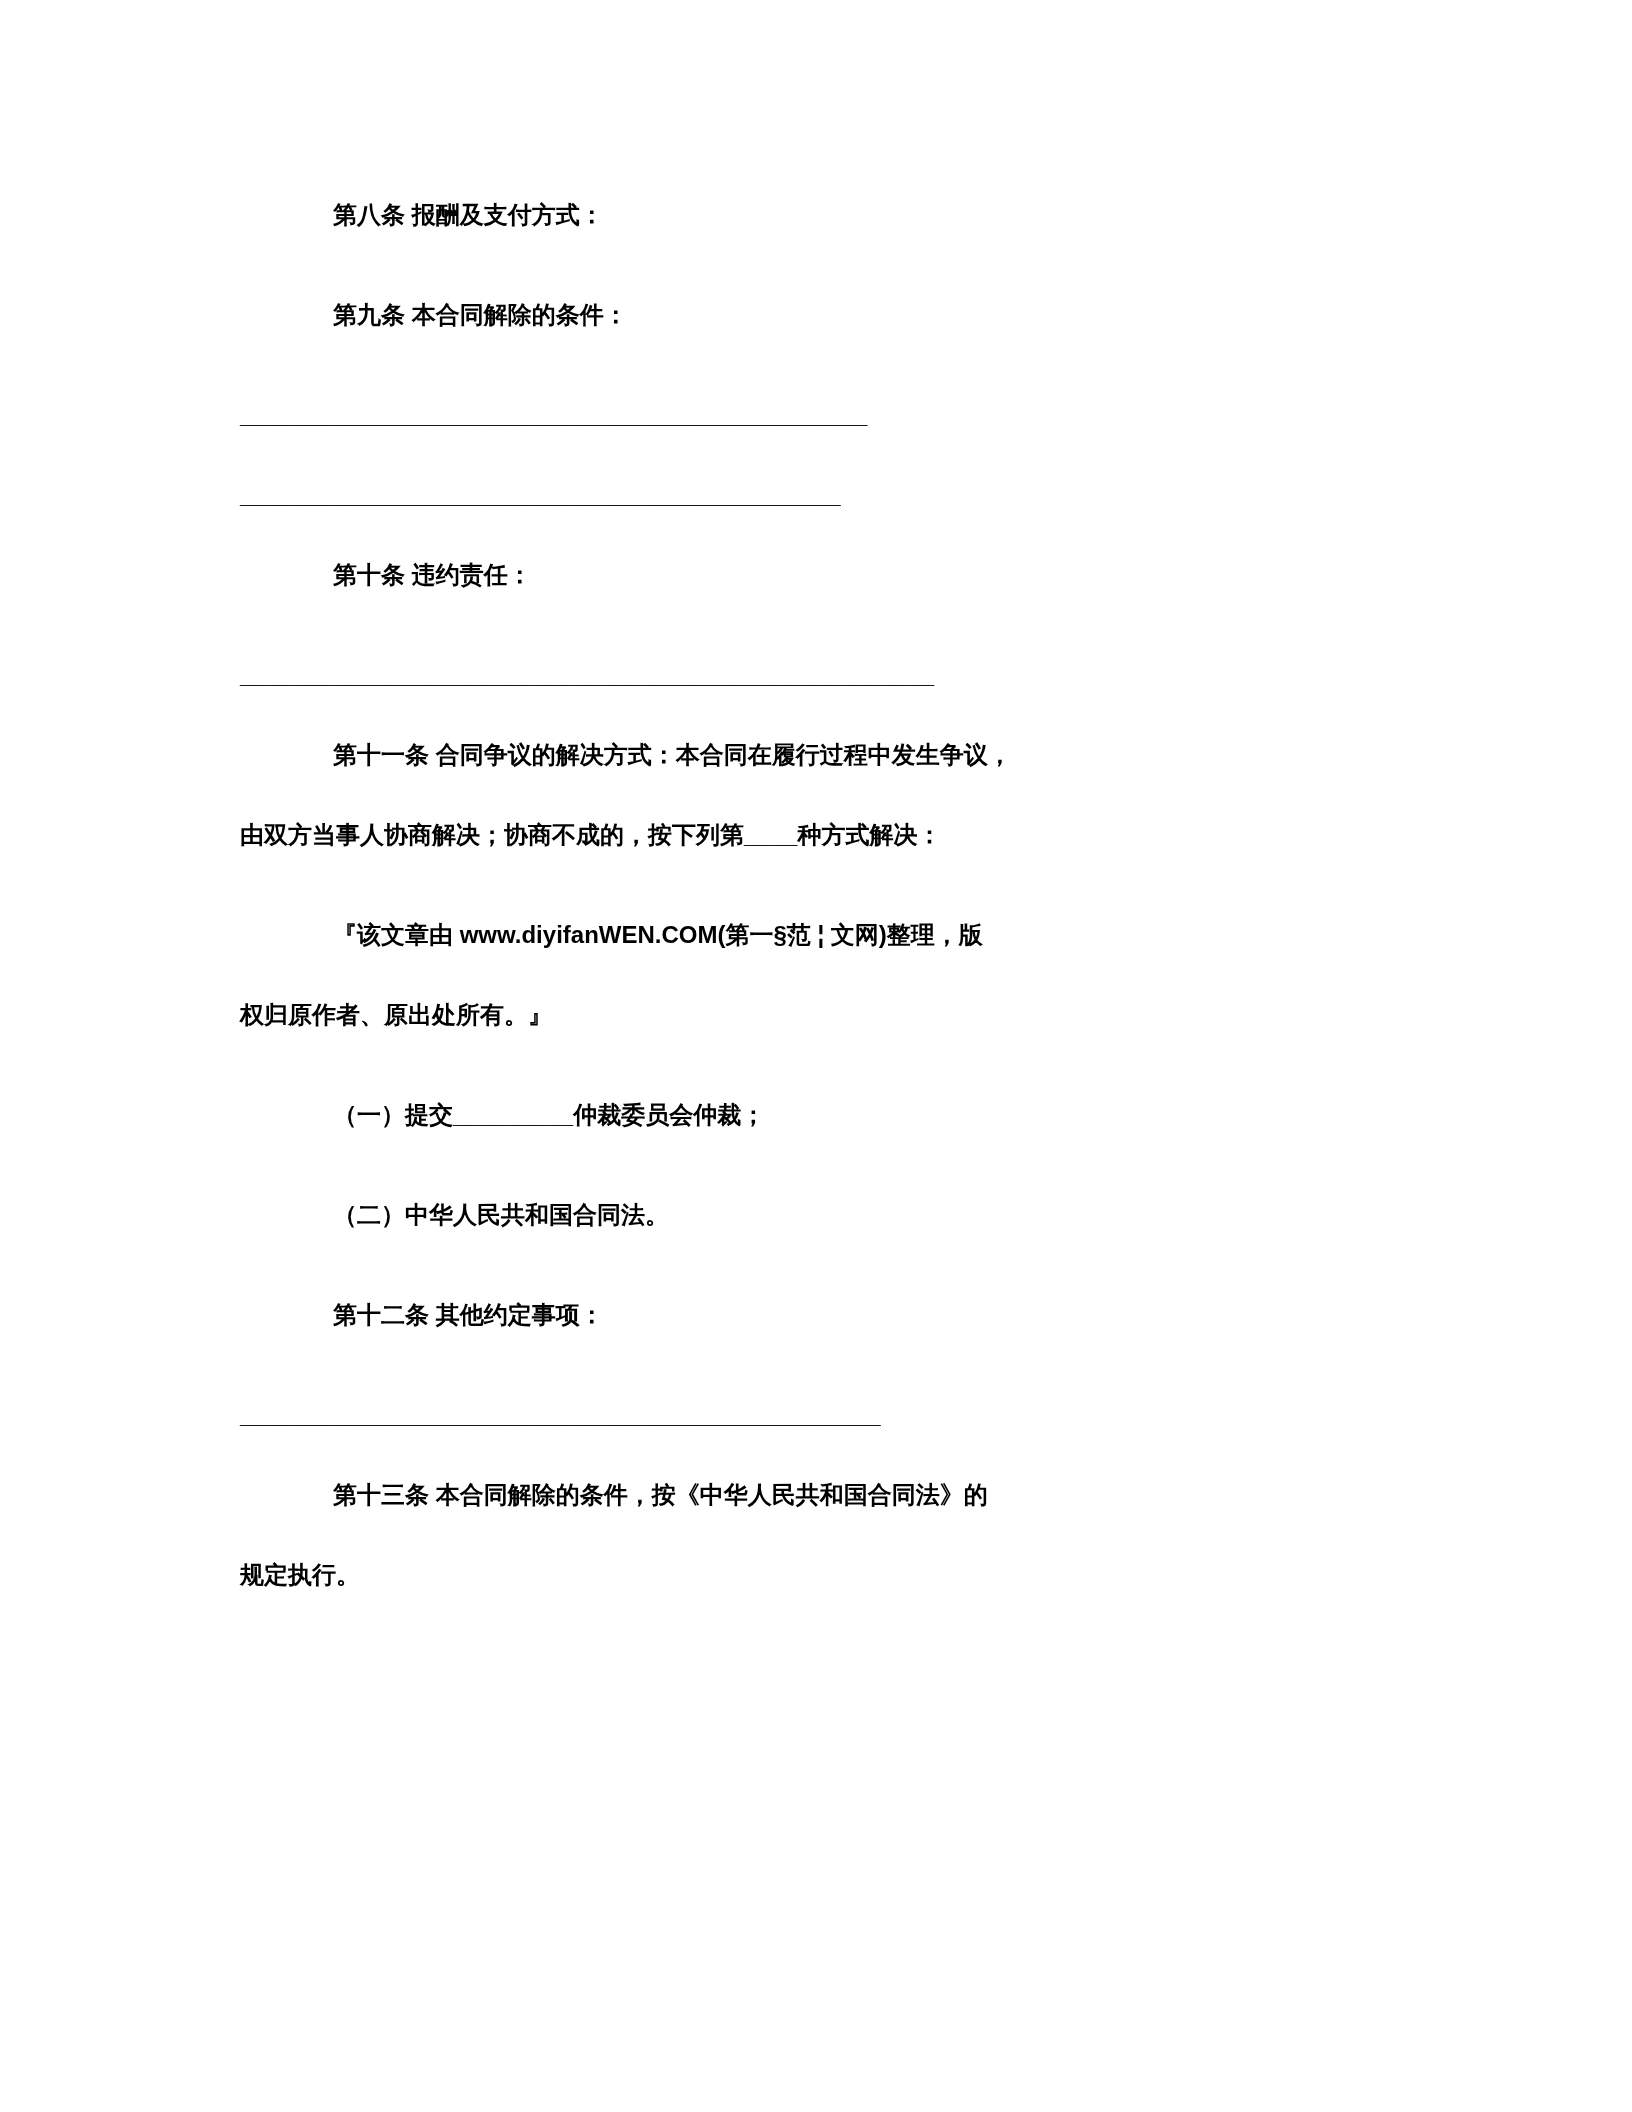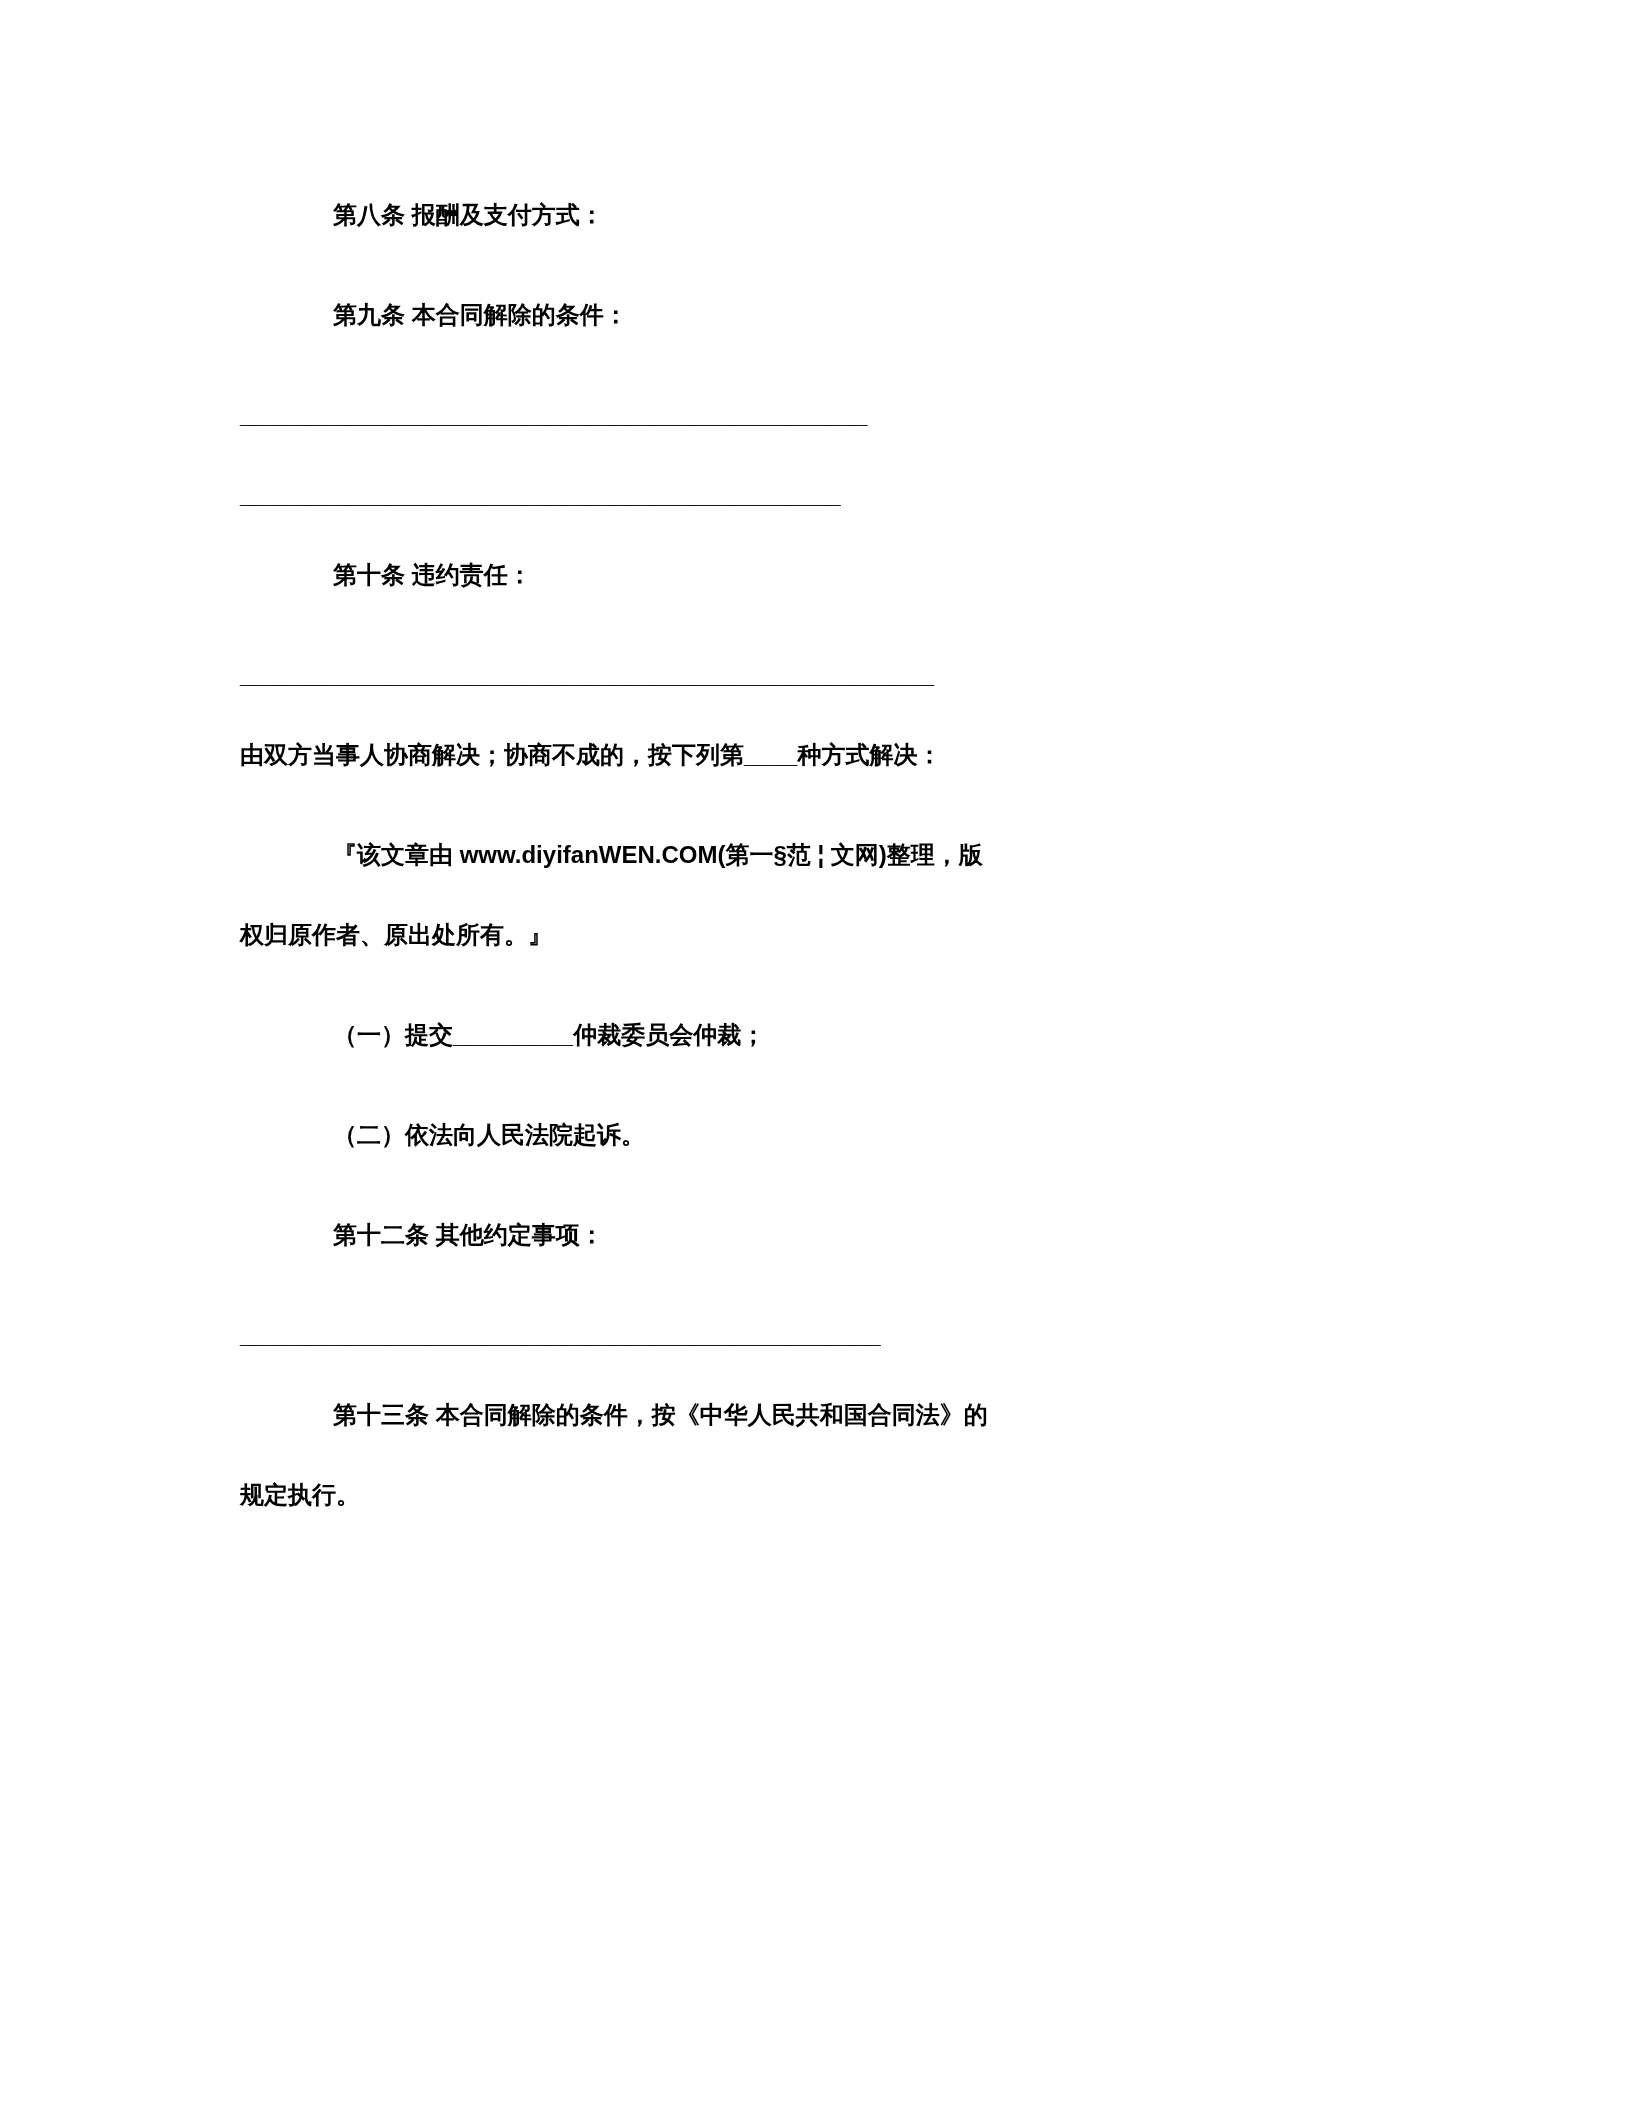--- a/index.html
+++ b/index.html
@@ -39,22 +39,23 @@
 </head>
 <body>
 
 <div class="page">
   <div class="line indent">第八条 报酬及支付方式：</div>
   <div class="line indent">第九条 本合同解除的条件：</div>
   <div class="line rule">_______________________________________________</div>
   <div class="line rule">_____________________________________________</div>
   <div class="line indent">第十条 违约责任：</div>
   <div class="line rule">____________________________________________________</div>
+  <div class="line indent cont">第十一条 合同争议的解决方式：本合同在履行过程中发生争议，</div>
   <div class="line">由双方当事人协商解决；协商不成的，按下列第____种方式解决：</div>
   <div class="line indent cont">『该文章由 www.diyifanWEN.COM(第一§范 ¦ 文网)整理，版</div>
   <div class="line">权归原作者、原出处所有。』</div>
   <div class="line indent">（一）提交_________仲裁委员会仲裁；</div>
-  <div class="line indent">（二）依法向人民法院起诉。</div>
+  <div class="line indent">（二）中华人民共和国合同法。</div>
   <div class="line indent">第十二条 其他约定事项：</div>
   <div class="line rule">________________________________________________</div>
   <div class="line indent cont">第十三条 本合同解除的条件，按《中华人民共和国合同法》的</div>
   <div class="line">规定执行。</div>
 </div>
 
 </body></html>

